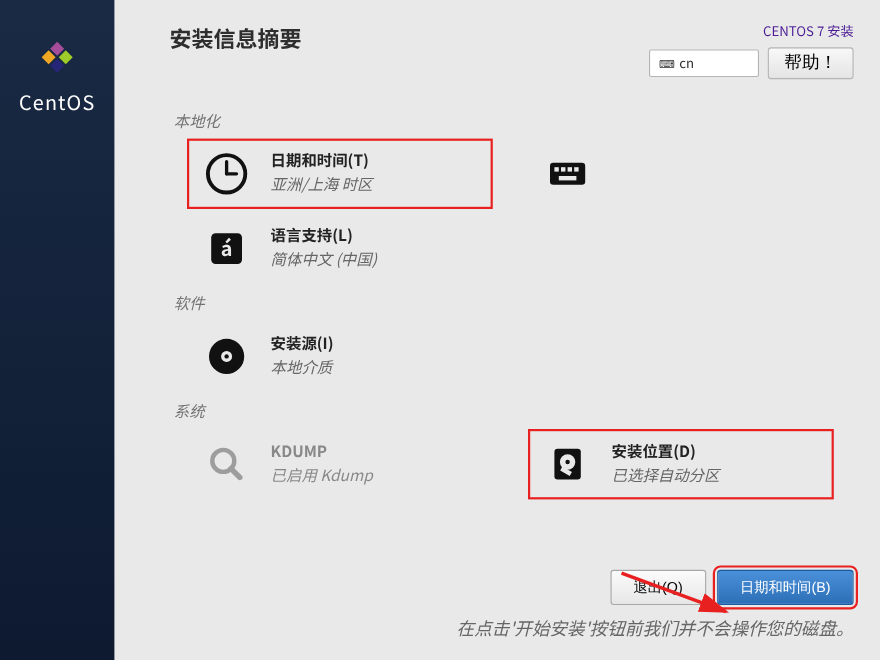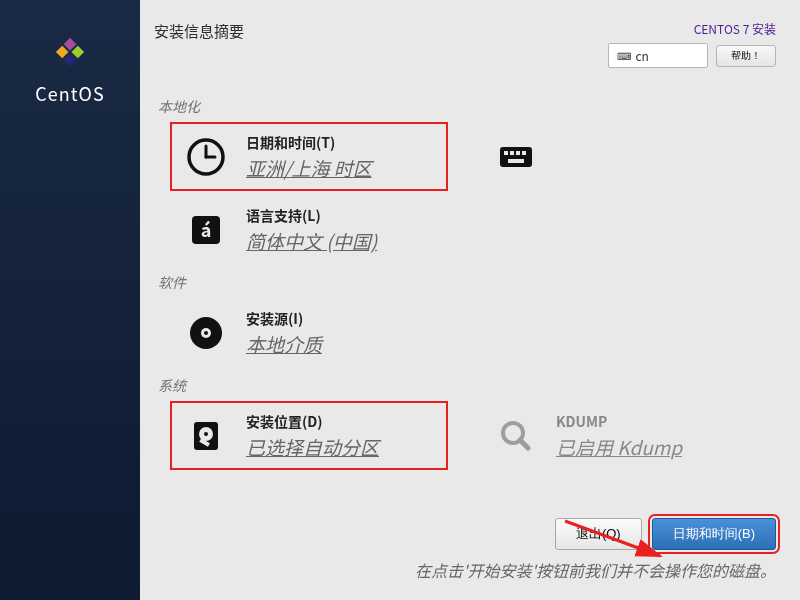--- a/index.html
+++ b/index.html
@@ -3,52 +3,52 @@
   <meta charset="utf-8">
   <style>
     * { margin: 0; padding: 0; box-sizing: border-box; }
     body {
       width: 800px; height: 600px;
       font-family: "Noto Sans CJK SC", "Microsoft YaHei", sans-serif;
       font-size: 13px; color: #2e2e2e; background: #e9e9e9;
       overflow: hidden; position: relative;
     }
     .sidebar {
-      position: absolute; left: 0; top: 0; width: 140px; height: 600px;
+      position: absolute; left: 0; top: 0; width: 104px; height: 600px;
       background: linear-gradient(to bottom, #1a2a44 0%, #0d1a30 100%);
       display: flex; flex-direction: column; align-items: center;
       padding-top: 30px;
     }
     .logo-img { width: 44px; height: 44px; margin-bottom: 6px; }
     .brand { color: #fff; font-size: 18px; font-weight: 400; letter-spacing: 1px; }
     .main { position: absolute; left: 120px; top: 0; right: 0; height: 600px; padding: 20px 24px 0 24px; }
     .topbar { display: flex; justify-content: space-between; align-items: flex-start; margin-bottom: 28px; }
-    .title-area { font-weight: 400; font-size: 15px; padding-left: 10px; }
+    .title-area { font-weight: 700; font-size: 20px; padding-left: 10px; }
     .right-top { text-align: right; }
     .subtitle { font-size: 12px; margin-bottom: 6px; color: #4c1d95; }
     .lang-help { display: flex; gap: 8px; justify-content: flex-end; align-items: center; }
     .lang-box {
       background: #fff; border: 1px solid #b5b5b5; border-radius: 2px;
       padding: 3px 8px; width: 100px; text-align: left; font-size: 12px;
       display: flex; align-items: center; gap: 4px;
     }
     .help-btn {
       background: linear-gradient(#f8f8f8,#e4e4e4); border: 1px solid #b5b5b5;
-      border-radius: 3px; padding: 3px 14px; font-size: 10px; cursor: pointer;
+      border-radius: 3px; padding: 3px 14px; font-size: 16px; cursor: pointer;
     }
     .section-title { font-size: 14px; color: #737373; margin: 8px 0 10px 14px; font-style: italic; }
     .row { display: flex; gap: 40px; margin-bottom: 12px; padding-left: 30px; }
     .spoke {
-      display: flex; align-items: center; gap: 18px;
+      display: flex; gap: 18px;
       padding: 6px 10px; flex: 0 0 270px; cursor: pointer; position: relative;
     }
     .spoke.highlight { outline: 2px solid #e82020; outline-offset: 2px; }
     .icon-box { width: 44px; height: 44px; display: flex; align-items: center; justify-content: center; flex-shrink: 0; }
     .spoke-text .t1 { font-size: 14px; font-weight: 600; color: #222; margin-bottom: 2px; }
-    .spoke-text .t2 { font-size: 19px; color: #666; font-style: italic; text-decoration: underline; }
+    .spoke-text .t2 { font-size: 14px; color: #666; font-style: italic; }
     .spoke.dim .icon-box svg { opacity: 0.35; }
     .spoke.dim .t1, .spoke.dim .t2 { color: #888; }
     .footer {
       position: absolute; bottom: 18px; right: 24px; text-align: right;
     }
     .btn-row { display: flex; gap: 10px; justify-content: flex-end; margin-bottom: 8px; }
     .btn {
       padding: 6px 20px; font-size: 13px; border-radius: 3px; cursor: pointer;
       border: 1px solid #a8a8a8; background: linear-gradient(#fbfbfb,#e6e6e6);
     }
@@ -149,44 +149,44 @@
       </div>
       <div class="spoke-text">
         <div class="t1">安装源(I)</div>
         <div class="t2">本地介质</div>
       </div>
     </div>
   </div>
 
   <div class="section-title">系统</div>
   <div class="row">
+    <div class="spoke dim">
+      <div class="icon-box">
+        <svg viewBox="0 0 44 44">
+            <circle cx="19" cy="19" r="10" fill="none" stroke="#111" stroke-width="4"></circle>
+            <line x1="26" y1="26" x2="34" y2="34" stroke="#111" stroke-width="5" stroke-linecap="round"></line>
+          </svg>
+      </div>
+      <div class="spoke-text">
+        <div class="t1">KDUMP</div>
+        <div class="t2">已启用 Kdump</div>
+      </div>
+    </div>
     <div class="spoke highlight">
       <div class="icon-box">
         <svg viewBox="0 0 44 44">
             <rect x="10" y="8" width="24" height="28" rx="3" fill="#111"></rect>
             <circle cx="22" cy="20" r="7" fill="#e9e9e9"></circle>
             <circle cx="22" cy="20" r="2" fill="#111"></circle>
             <rect x="20" y="26" width="10" height="4" fill="#e9e9e9" transform="rotate(30 22 20)"></rect>
           </svg>
       </div>
       <div class="spoke-text">
         <div class="t1">安装位置(D)</div>
         <div class="t2">已选择自动分区</div>
-      </div>
-    </div>
-    <div class="spoke dim">
-      <div class="icon-box">
-        <svg viewBox="0 0 44 44">
-            <circle cx="19" cy="19" r="10" fill="none" stroke="#111" stroke-width="4"></circle>
-            <line x1="26" y1="26" x2="34" y2="34" stroke="#111" stroke-width="5" stroke-linecap="round"></line>
-          </svg>
-      </div>
-      <div class="spoke-text">
-        <div class="t1">KDUMP</div>
-        <div class="t2">已启用 Kdump</div>
       </div>
     </div>
   </div>
 
   <div class="footer">
     <div class="btn-row">
       <button class="btn">退出(Q)</button>
       <button class="btn primary highlight">日期和时间(B)</button>
     </div>
     <div class="hint">在点击'开始安装'按钮前我们并不会操作您的磁盘。</div>

